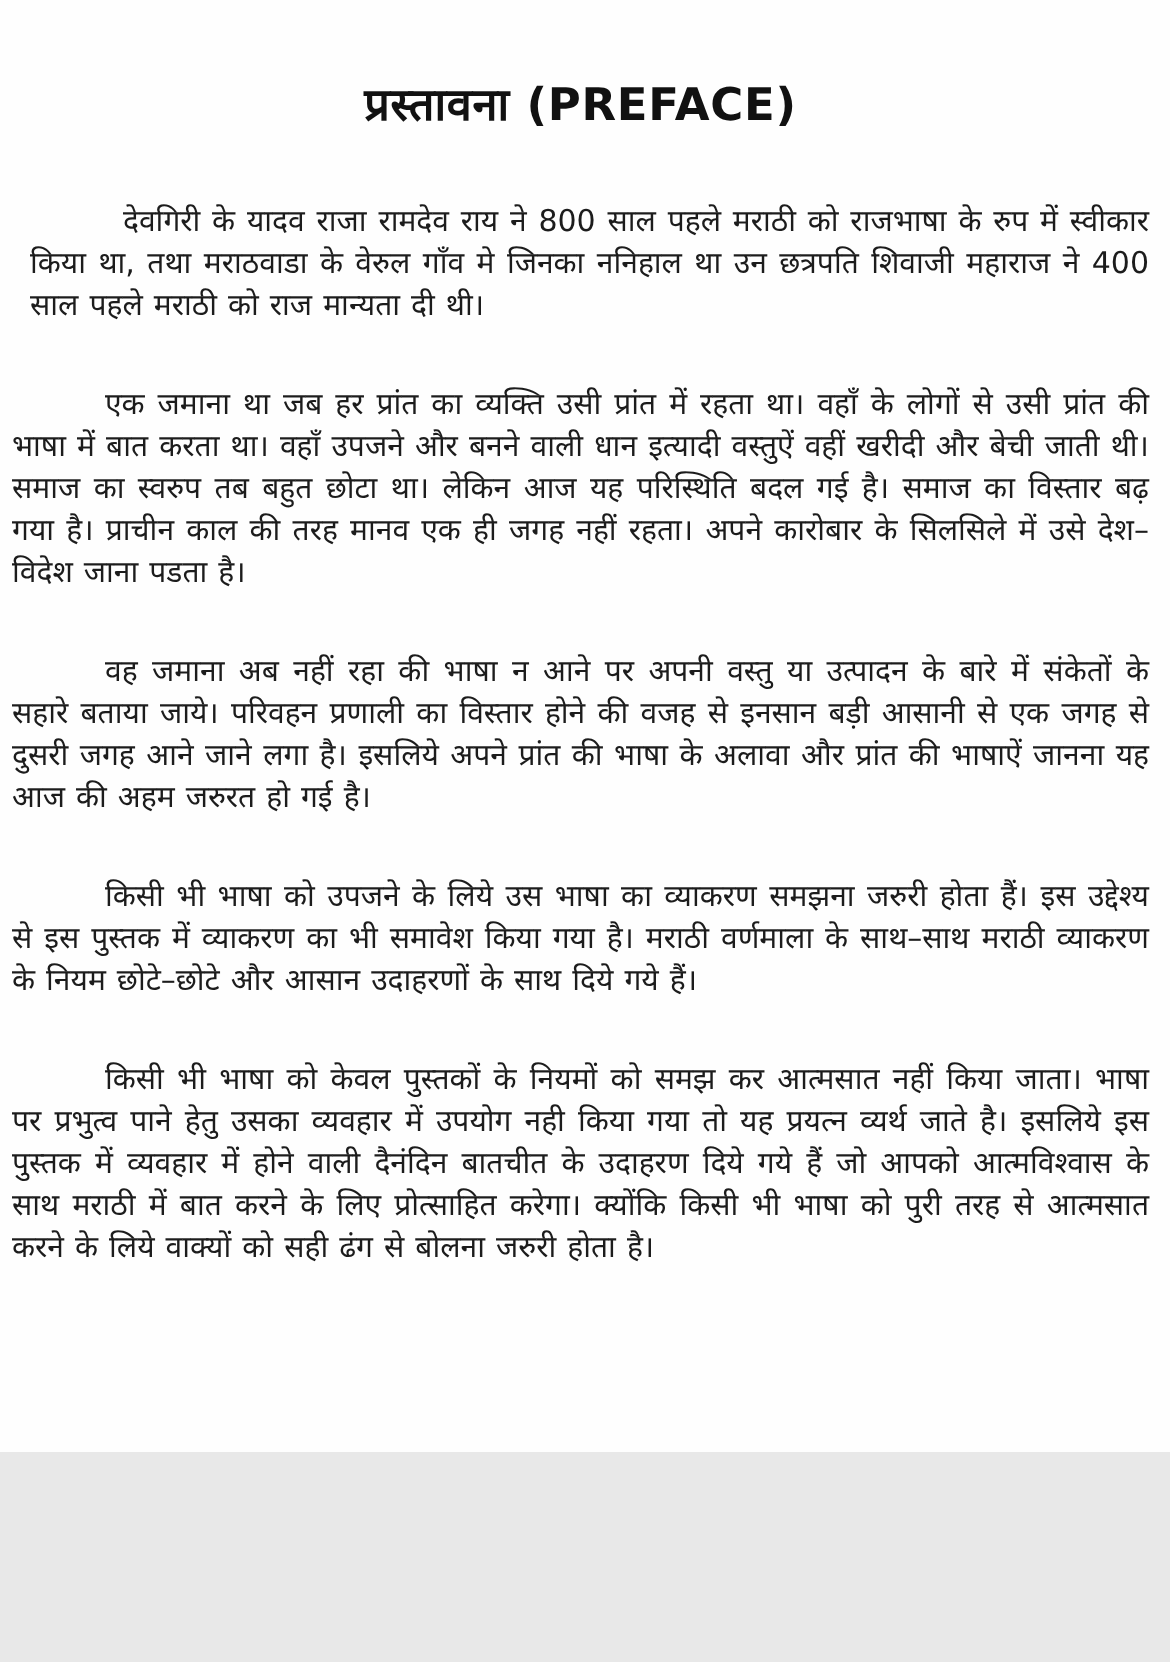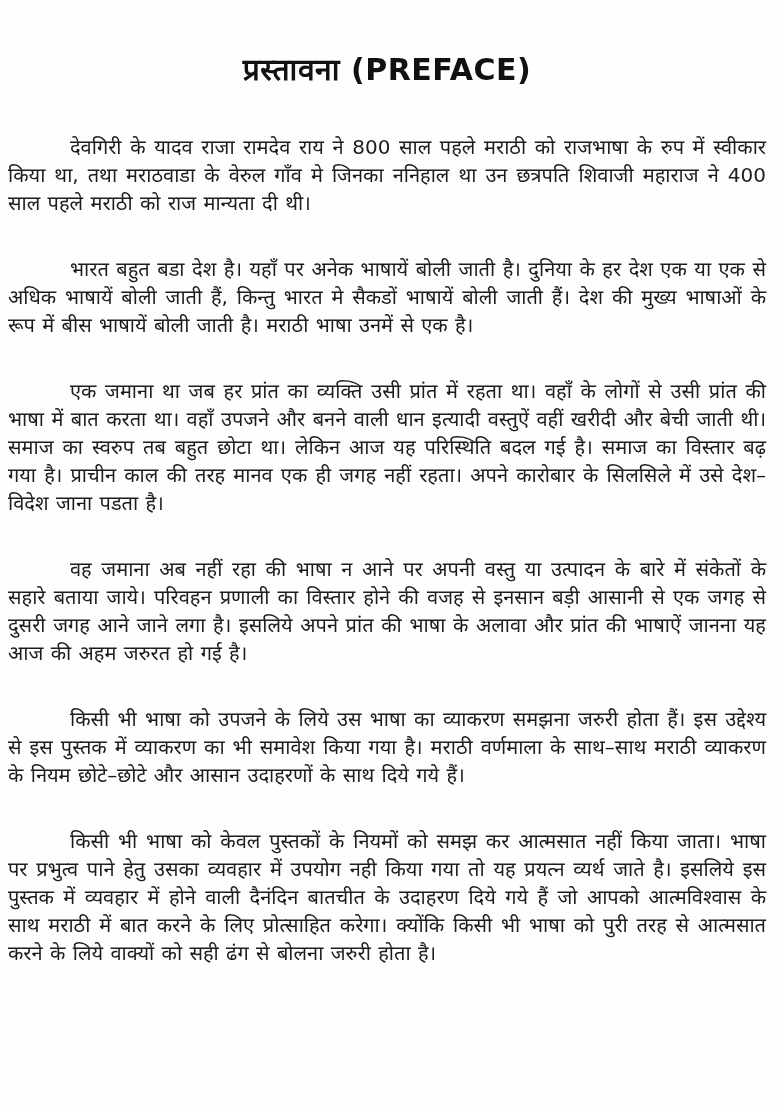--- a/index.html
+++ b/index.html
@@ -3,21 +3,21 @@
 <meta charset="utf-8">
 <style>
   html, body {
     margin: 0;
     padding: 0;
     background: #e8e8e8;
   }
   .page {
     position: relative;
     width: 780px;
-    height: 1108px;
+    height: 968px;
     margin: 0 auto;
     background: #fefefe;
     box-sizing: border-box;
     padding: 6px 14px 0 8px;
     overflow: hidden;
     font-family: "DejaVu Sans", "Liberation Sans", sans-serif;
     color: #1c1c1c;
   }
   .title {
     text-align: center;
@@ -30,31 +30,31 @@
   .para {
     font-size: 20px;
     line-height: 28px;
     text-align: justify;
     text-indent: 62px;
     margin: 38px 0 0 0;
     word-spacing: 1px;
   }
   .para:first-of-type {
     margin-top: 44px;
+    margin-left: 12px;
   }
 </style>
 </head>
 <body>
 
 <div class="page">
   <h1 class="title">प्रस्तावना (PREFACE)</h1>
 
   <p class="para">देवगिरी के यादव राजा रामदेव राय ने 800 साल पहले मराठी को राजभाषा के रुप में स्वीकार किया था, तथा मराठवाडा के वेरुल गाँव मे जिनका ननिहाल था उन छत्रपति शिवाजी महाराज ने 400 साल पहले मराठी को राज मान्यता दी थी।</p>
 
-  <p class="para">भारत बहुत बडा देश है। यहाँ पर अनेक भाषायें बोली जाती है। दुनिया के हर देश एक या एक से अधिक भाषायें बोली जाती हैं, किन्तु भारत मे सैकडों भाषायें बोली जाती हैं। देश की मुख्य भाषाओं के रूप में बीस भाषायें बोली जाती है। मराठी भाषा उनमें से एक है।</p>
 
   <p class="para">एक जमाना था जब हर प्रांत का व्यक्ति उसी प्रांत में रहता था। वहाँ के लोगों से उसी प्रांत की भाषा में बात करता था। वहाँ उपजने और बनने वाली धान इत्यादी वस्तुऐं वहीं खरीदी और बेची जाती थी। समाज का स्वरुप तब बहुत छोटा था। लेकिन आज यह परिस्थिति बदल गई है। समाज का विस्तार बढ़ गया है। प्राचीन काल की तरह मानव एक ही जगह नहीं रहता। अपने कारोबार के सिलसिले में उसे देश–विदेश जाना पडता है।</p>
 
   <p class="para">वह जमाना अब नहीं रहा की भाषा न आने पर अपनी वस्तु या उत्पादन के बारे में संकेतों के सहारे बताया जाये। परिवहन प्रणाली का विस्तार होने की वजह से इनसान बड़ी आसानी से एक जगह से दुसरी जगह आने जाने लगा है। इसलिये अपने प्रांत की भाषा के अलावा और प्रांत की भाषाऐं जानना यह आज की अहम जरुरत हो गई है।</p>
 
   <p class="para">किसी भी भाषा को उपजने के लिये उस भाषा का व्याकरण समझना जरुरी होता हैं। इस उद्देश्य से इस पुस्तक में व्याकरण का भी समावेश किया गया है। मराठी वर्णमाला के साथ–साथ मराठी व्याकरण के नियम छोटे–छोटे और आसान उदाहरणों के साथ दिये गये हैं।</p>
 
   <p class="para">किसी भी भाषा को केवल पुस्तकों के नियमों को समझ कर आत्मसात नहीं किया जाता। भाषा पर प्रभुत्व पाने हेतु उसका व्यवहार में उपयोग नही किया गया तो यह प्रयत्न व्यर्थ जाते है। इसलिये इस पुस्तक में व्यवहार में होने वाली दैनंदिन बातचीत के उदाहरण दिये गये हैं जो आपको आत्मविश्वास के साथ मराठी में बात करने के लिए प्रोत्साहित करेगा। क्योंकि किसी भी भाषा को पुरी तरह से आत्मसात करने के लिये वाक्यों को सही ढंग से बोलना जरुरी होता है।</p>
 
 </div>

